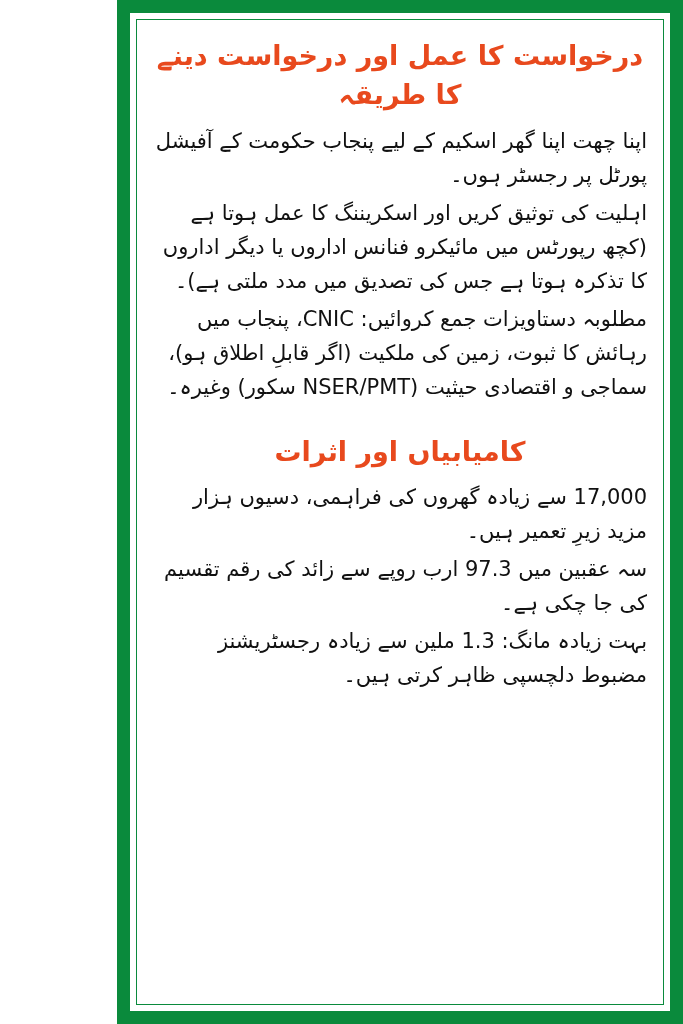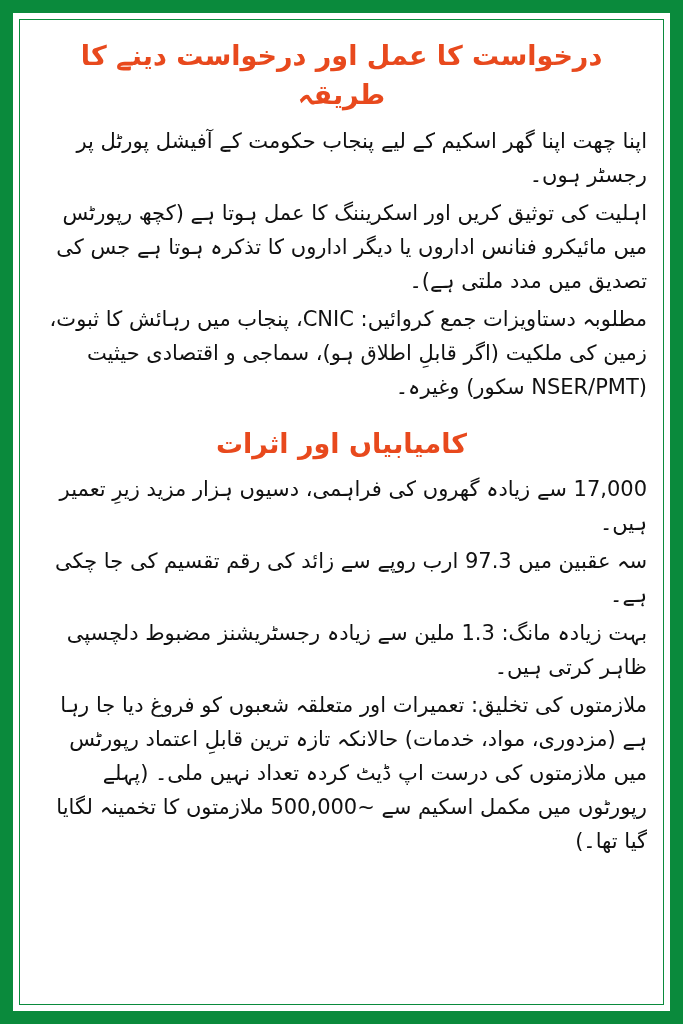--- a/index.html
+++ b/index.html
@@ -7,21 +7,21 @@
     padding: 0;
     background: #ffffff;
   }
   body {
     width: 683px;
     height: 1024px;
     font-family: "DejaVu Sans", "Liberation Sans", sans-serif;
   }
   .page {
     position: relative;
-    width: 683px;
+    width: 566px;
     height: 1024px;
     box-sizing: border-box;
     background: #ffffff;
     border: 13px solid #0a8a3c;
     overflow: hidden;
   }
   .inner {
     position: absolute;
     top: 6px;
     right: 6px;
@@ -37,21 +37,21 @@
     text-align: center;
     font-weight: bold;
     font-size: 27px;
     line-height: 1.45;
     direction: rtl;
     unicode-bidi: isolate;
     margin: 2px 0 10px 0;
     letter-spacing: 0;
   }
   .heading.second {
-    margin-top: 20px;
+    margin-top: 28px;
     margin-bottom: 8px;
   }
   .para {
     color: #111111;
     text-align: right;
     direction: rtl;
     unicode-bidi: isolate;
     font-size: 21px;
     line-height: 1.62;
     margin: 0 0 4px 0;
@@ -68,16 +68,15 @@
 
     <p class="para">اپنا چھت اپنا گھر اسکیم کے لیے پنجاب حکومت کے آفیشل پورٹل پر رجسٹر ہوں۔</p>
     <p class="para">اہلیت کی توثیق کریں اور اسکریننگ کا عمل ہوتا ہے (کچھ رپورٹس میں مائیکرو فنانس اداروں یا دیگر اداروں کا تذکرہ ہوتا ہے جس کی تصدیق میں مدد ملتی ہے)۔</p>
     <p class="para">مطلوبہ دستاویزات جمع کروائیں: CNIC، پنجاب میں رہائش کا ثبوت، زمین کی ملکیت (اگر قابلِ اطلاق ہو)، سماجی و اقتصادی حیثیت (NSER/PMT سکور) وغیرہ۔</p>
 
     <div class="heading second">کامیابیاں اور اثرات</div>
 
     <p class="para">17,000 سے زیادہ گھروں کی فراہمی، دسیوں ہزار مزید زیرِ تعمیر ہیں۔</p>
     <p class="para">سہ عقبین میں 97.3 ارب روپے سے زائد کی رقم تقسیم کی جا چکی ہے۔</p>
     <p class="para">بہت زیادہ مانگ: 1.3 ملین سے زیادہ رجسٹریشنز مضبوط دلچسپی ظاہر کرتی ہیں۔</p>
-    <p class="para">ملازمتوں کی تخلیق: تعمیرات اور متعلقہ شعبوں کو فروغ دیا جا رہا ہے (مزدوری، مواد، خدمات) حالانکہ تازہ ترین قابلِ اعتماد رپورٹس میں ملازمتوں کی درست اپ ڈیٹ کردہ تعداد نہیں ملی۔ (پہلے رپورٹوں میں مکمل اسکیم سے ~500,000 ملازمتوں کا تخمینہ لگایا گیا تھا۔)</p>
 
   </div>
 </div>
 
 </body></html>

